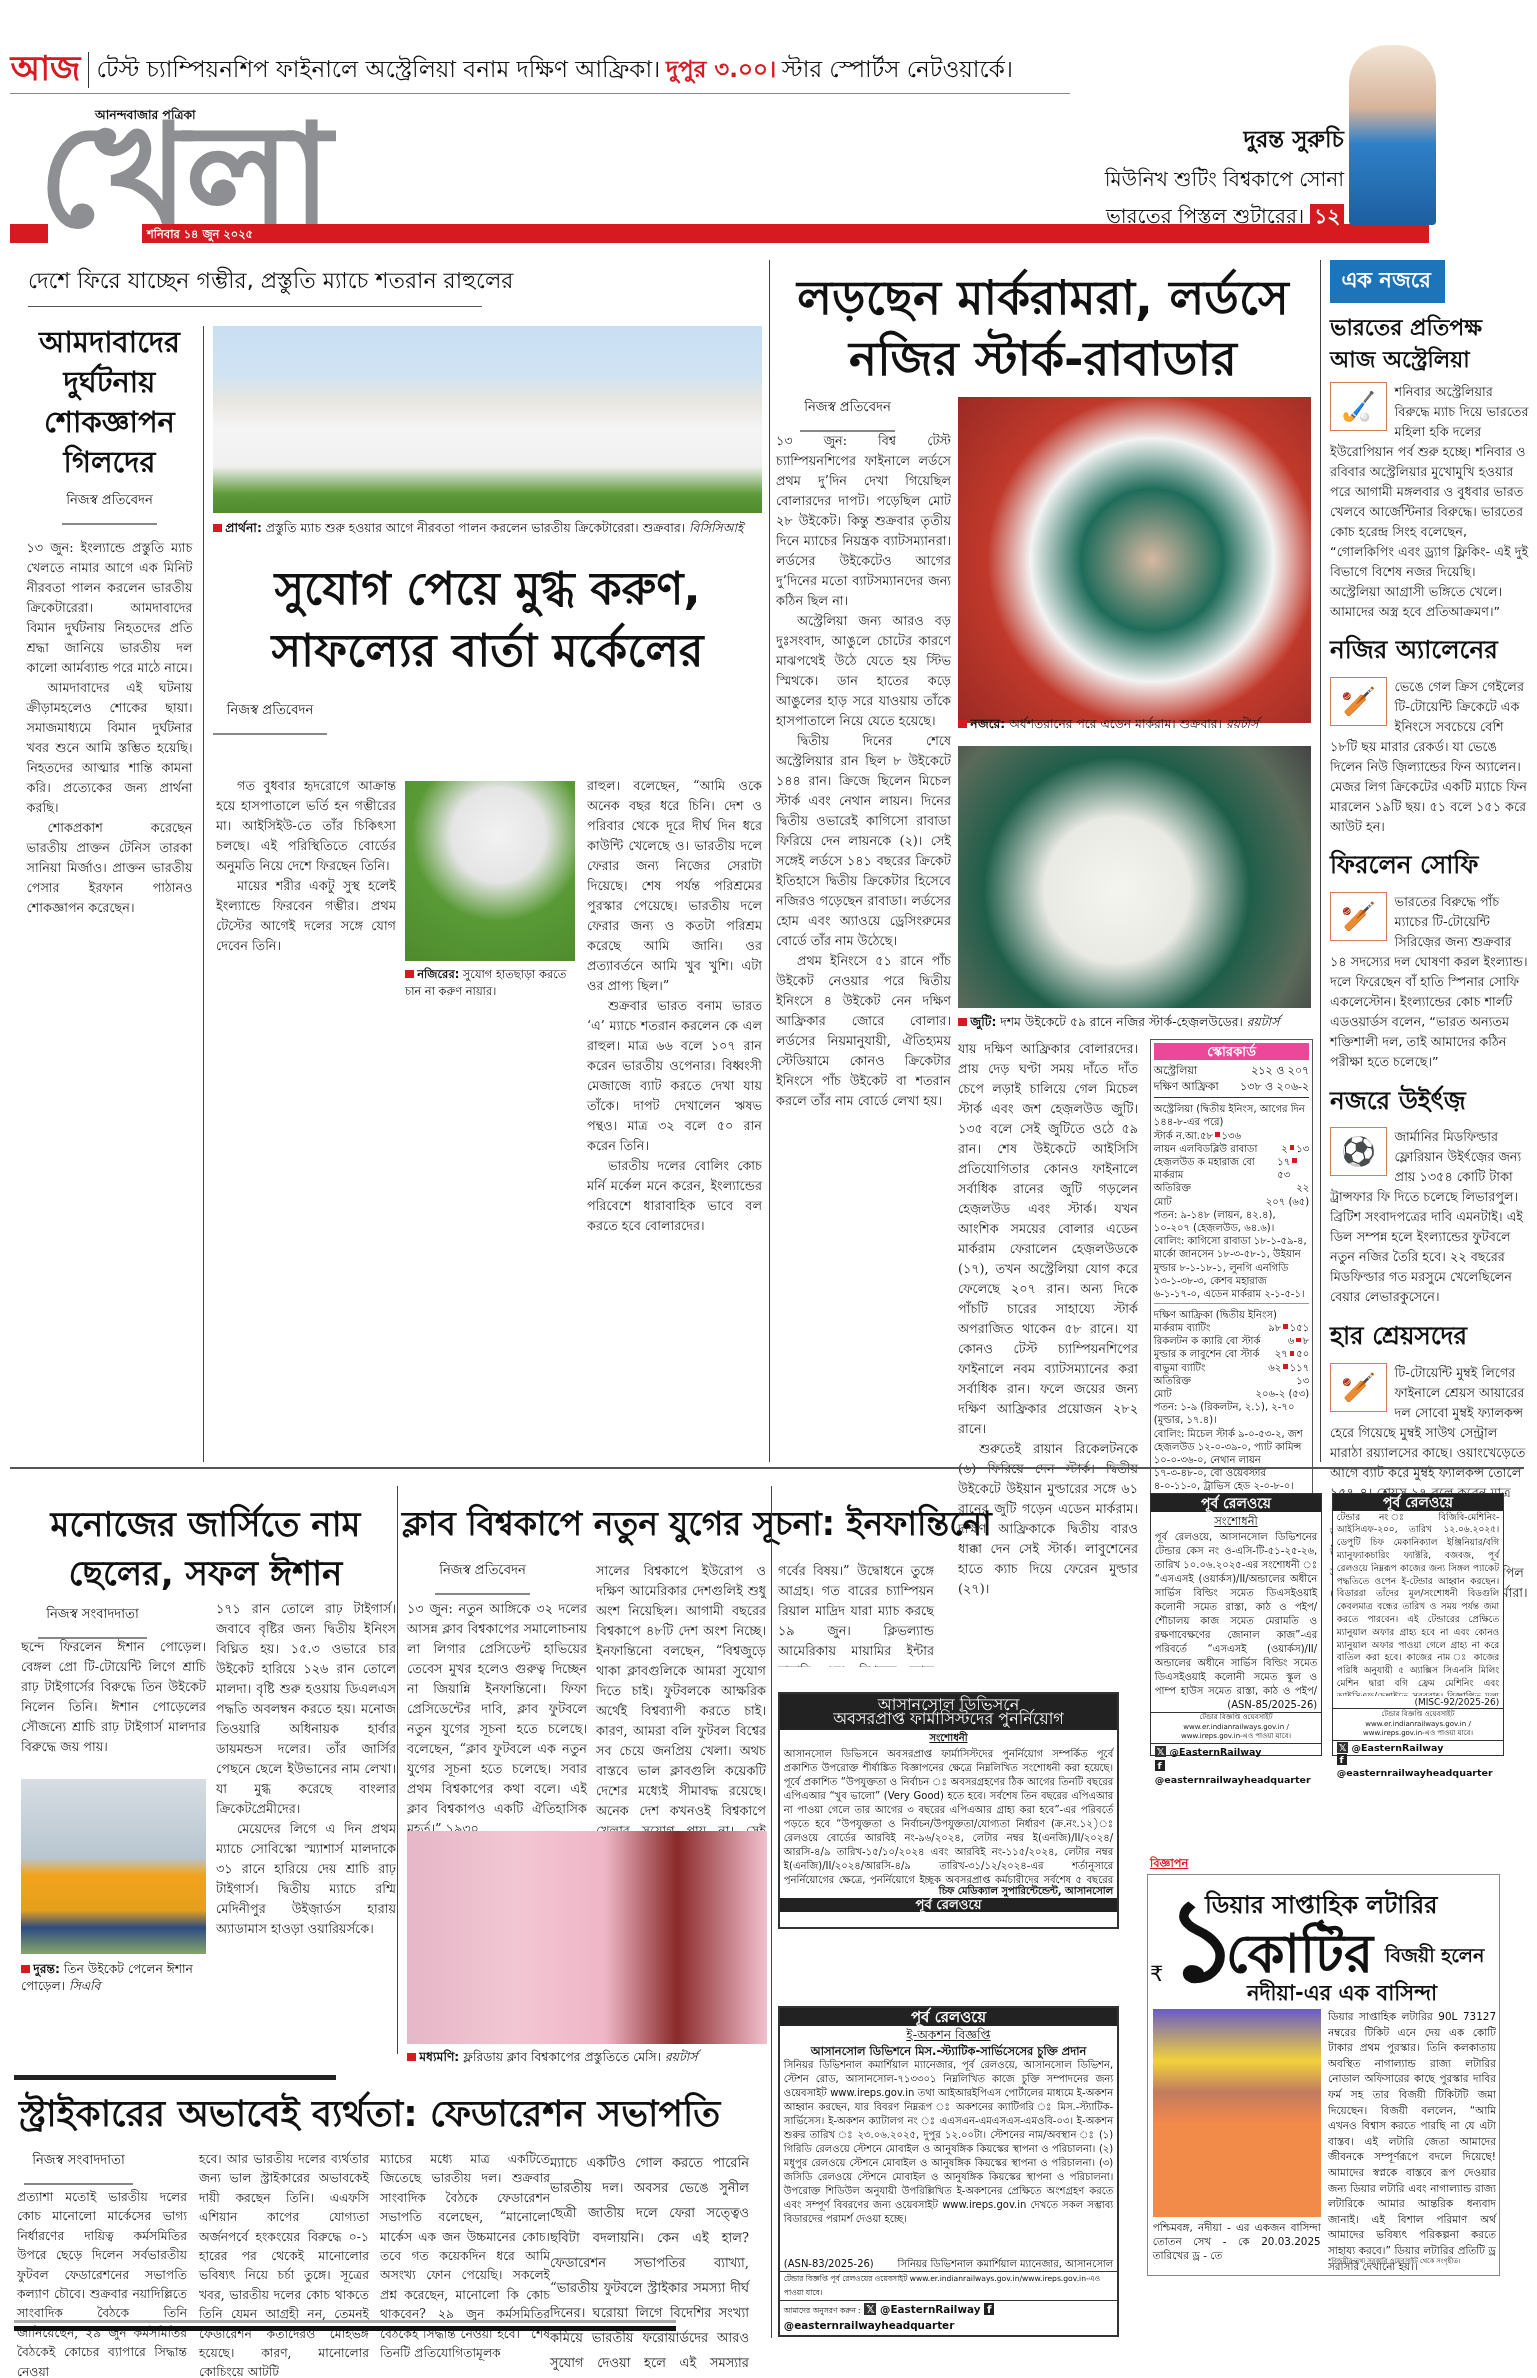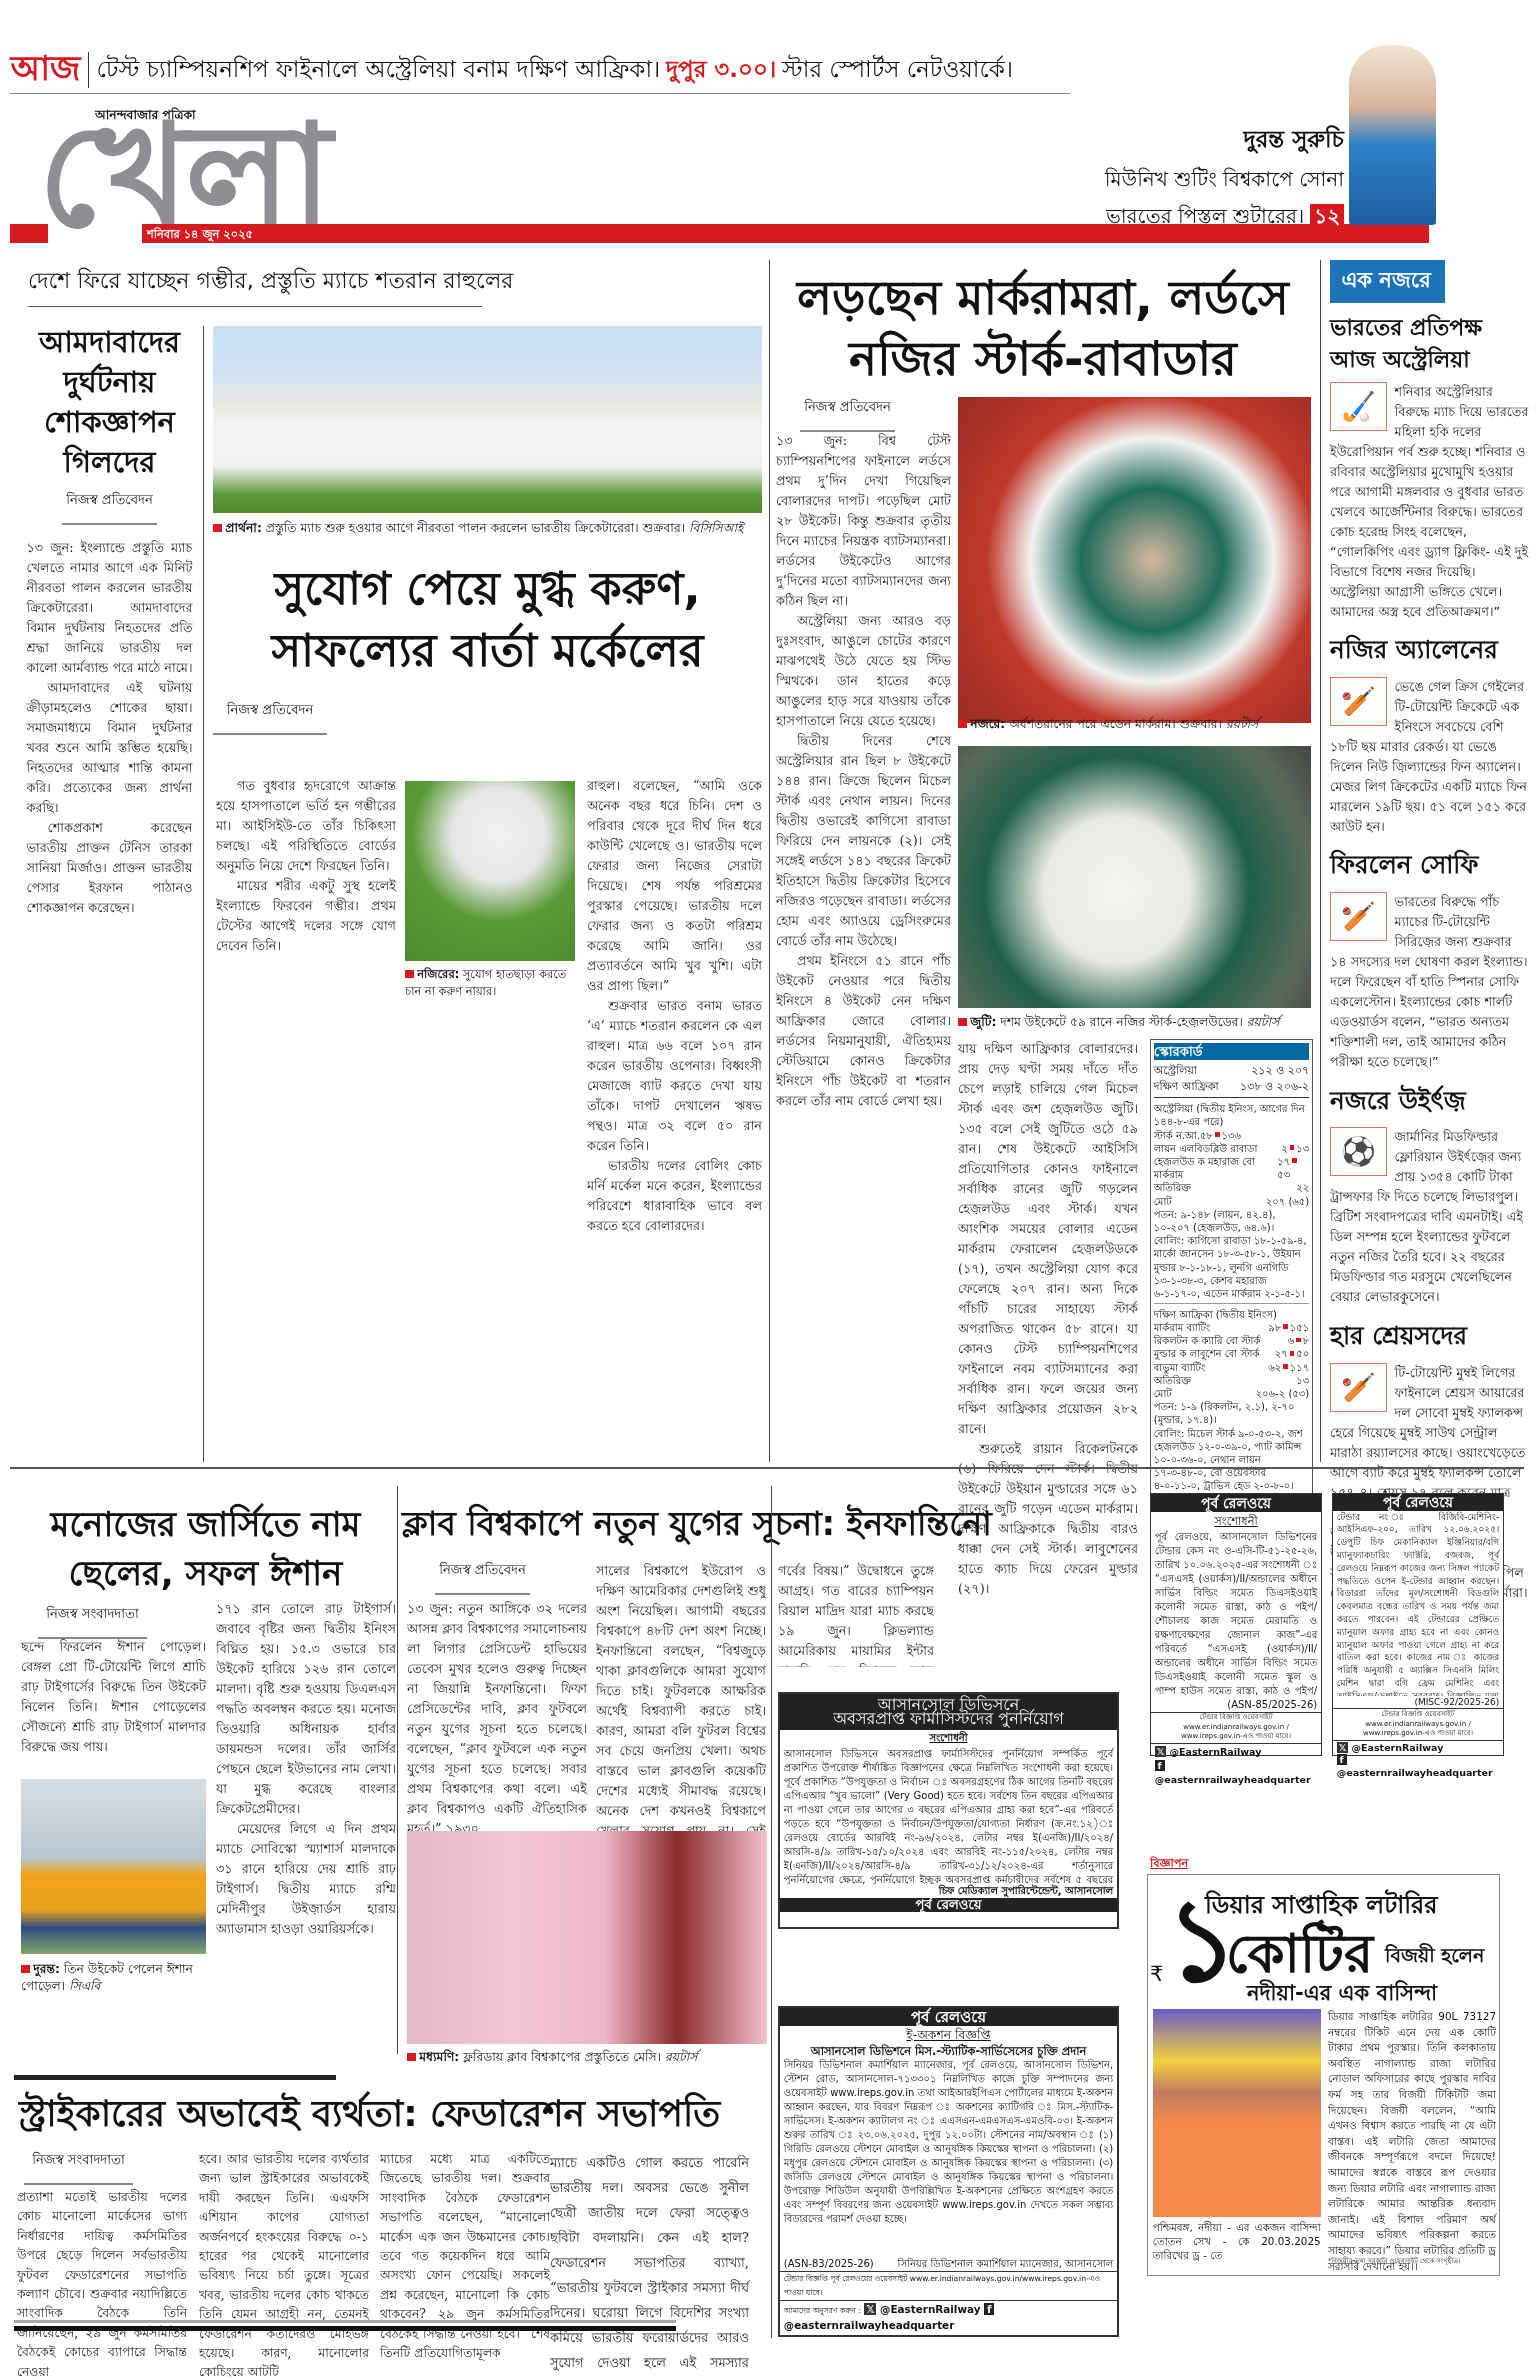--- a/index.html
+++ b/index.html
@@ -108,21 +108,21 @@
   <span class="sq"></span><b>জুটি:</b>
   <span>দশম উইকেটে ৫৯ রানে নজির স্টার্ক-হেজ়লউডের।</span>
   <i>রয়টার্স</i>
 </div>
 <div class="abs col-text" style="left:958px;top:1039px;width:180px;font-size:12.8px;line-height:20px;">
   <p class="first">যায় দক্ষিণ আফ্রিকার বোলারদের। প্রায় দেড় ঘণ্টা সময় দাঁতে দাঁত চেপে লড়াই চালিয়ে গেল মিচেল স্টার্ক এবং জশ হেজ়লউড জুটি। ১৩৫ বলে সেই জুটিতে ওঠে ৫৯ রান। শেষ উইকেটে আইসিসি প্রতিযোগিতার কোনও ফাইনালে সর্বাধিক রানের জুটি গড়লেন হেজ়লউড এবং স্টার্ক। যখন আংশিক সময়ের বোলার এডেন মার্করাম ফেরালেন হেজ়লউডকে (১৭), তখন অস্ট্রেলিয়া যোগ করে ফেলেছে ২০৭ রান। অন্য দিকে পাঁচটি চারের সাহায্যে স্টার্ক অপরাজিত থাকেন ৫৮ রানে। যা কোনও টেস্ট চ্যাম্পিয়নশিপের ফাইনালে নবম ব্যাটসম্যানের করা সর্বাধিক রান। ফলে জয়ের জন্য দক্ষিণ আফ্রিকার প্রয়োজন ২৮২ রানে।</p>
   <p>শুরুতেই রায়ান রিকেলটনকে (৬) ফিরিয়ে দেন স্টার্ক। দ্বিতীয় উইকেটে উইয়ান মুল্ডারের সঙ্গে ৬১ রানের জুটি গড়েন এডেন মার্করাম। দক্ষিণ আফ্রিকাকে দ্বিতীয় বারও ধাক্কা দেন সেই স্টার্ক। লাবুশেনের হাতে ক্যাচ দিয়ে ফেরেন মুল্ডার (২৭)।</p>
 </div>
 
 <div class="abs" style="left:1150px;top:1039px;width:163px;border:0.9px solid #555;padding:2.8px;font-size:10px;line-height:13.2px;font-family:'DejaVu Sans',sans-serif;">
-  <div style="background:#0369a1;color:#fff;font-weight:bold;font-size:13.2px;padding:1.9px 0;">স্কোরকার্ড</div>
+  <div style="background:#ec4899;color:#fff;text-align:center;font-weight:bold;font-size:13.2px;padding:1.9px 0;">স্কোরকার্ড</div>
   <div id="sc-summary" style="border-bottom:1.4px solid #333;padding:2.8px 0;">
       <div style="display: flex; justify-content: space-between; font-size: 11px; line-height: 16px;">
         <span>অস্ট্রেলিয়া</span>
         <span>২১২ ও ২০৭</span>
       </div>
       <div style="display: flex; justify-content: space-between; font-size: 11px; line-height: 16px;">
         <span>দক্ষিণ আফ্রিকা</span>
         <span>১৩৮ ও ২০৬-২</span>
       </div>
     </div>

